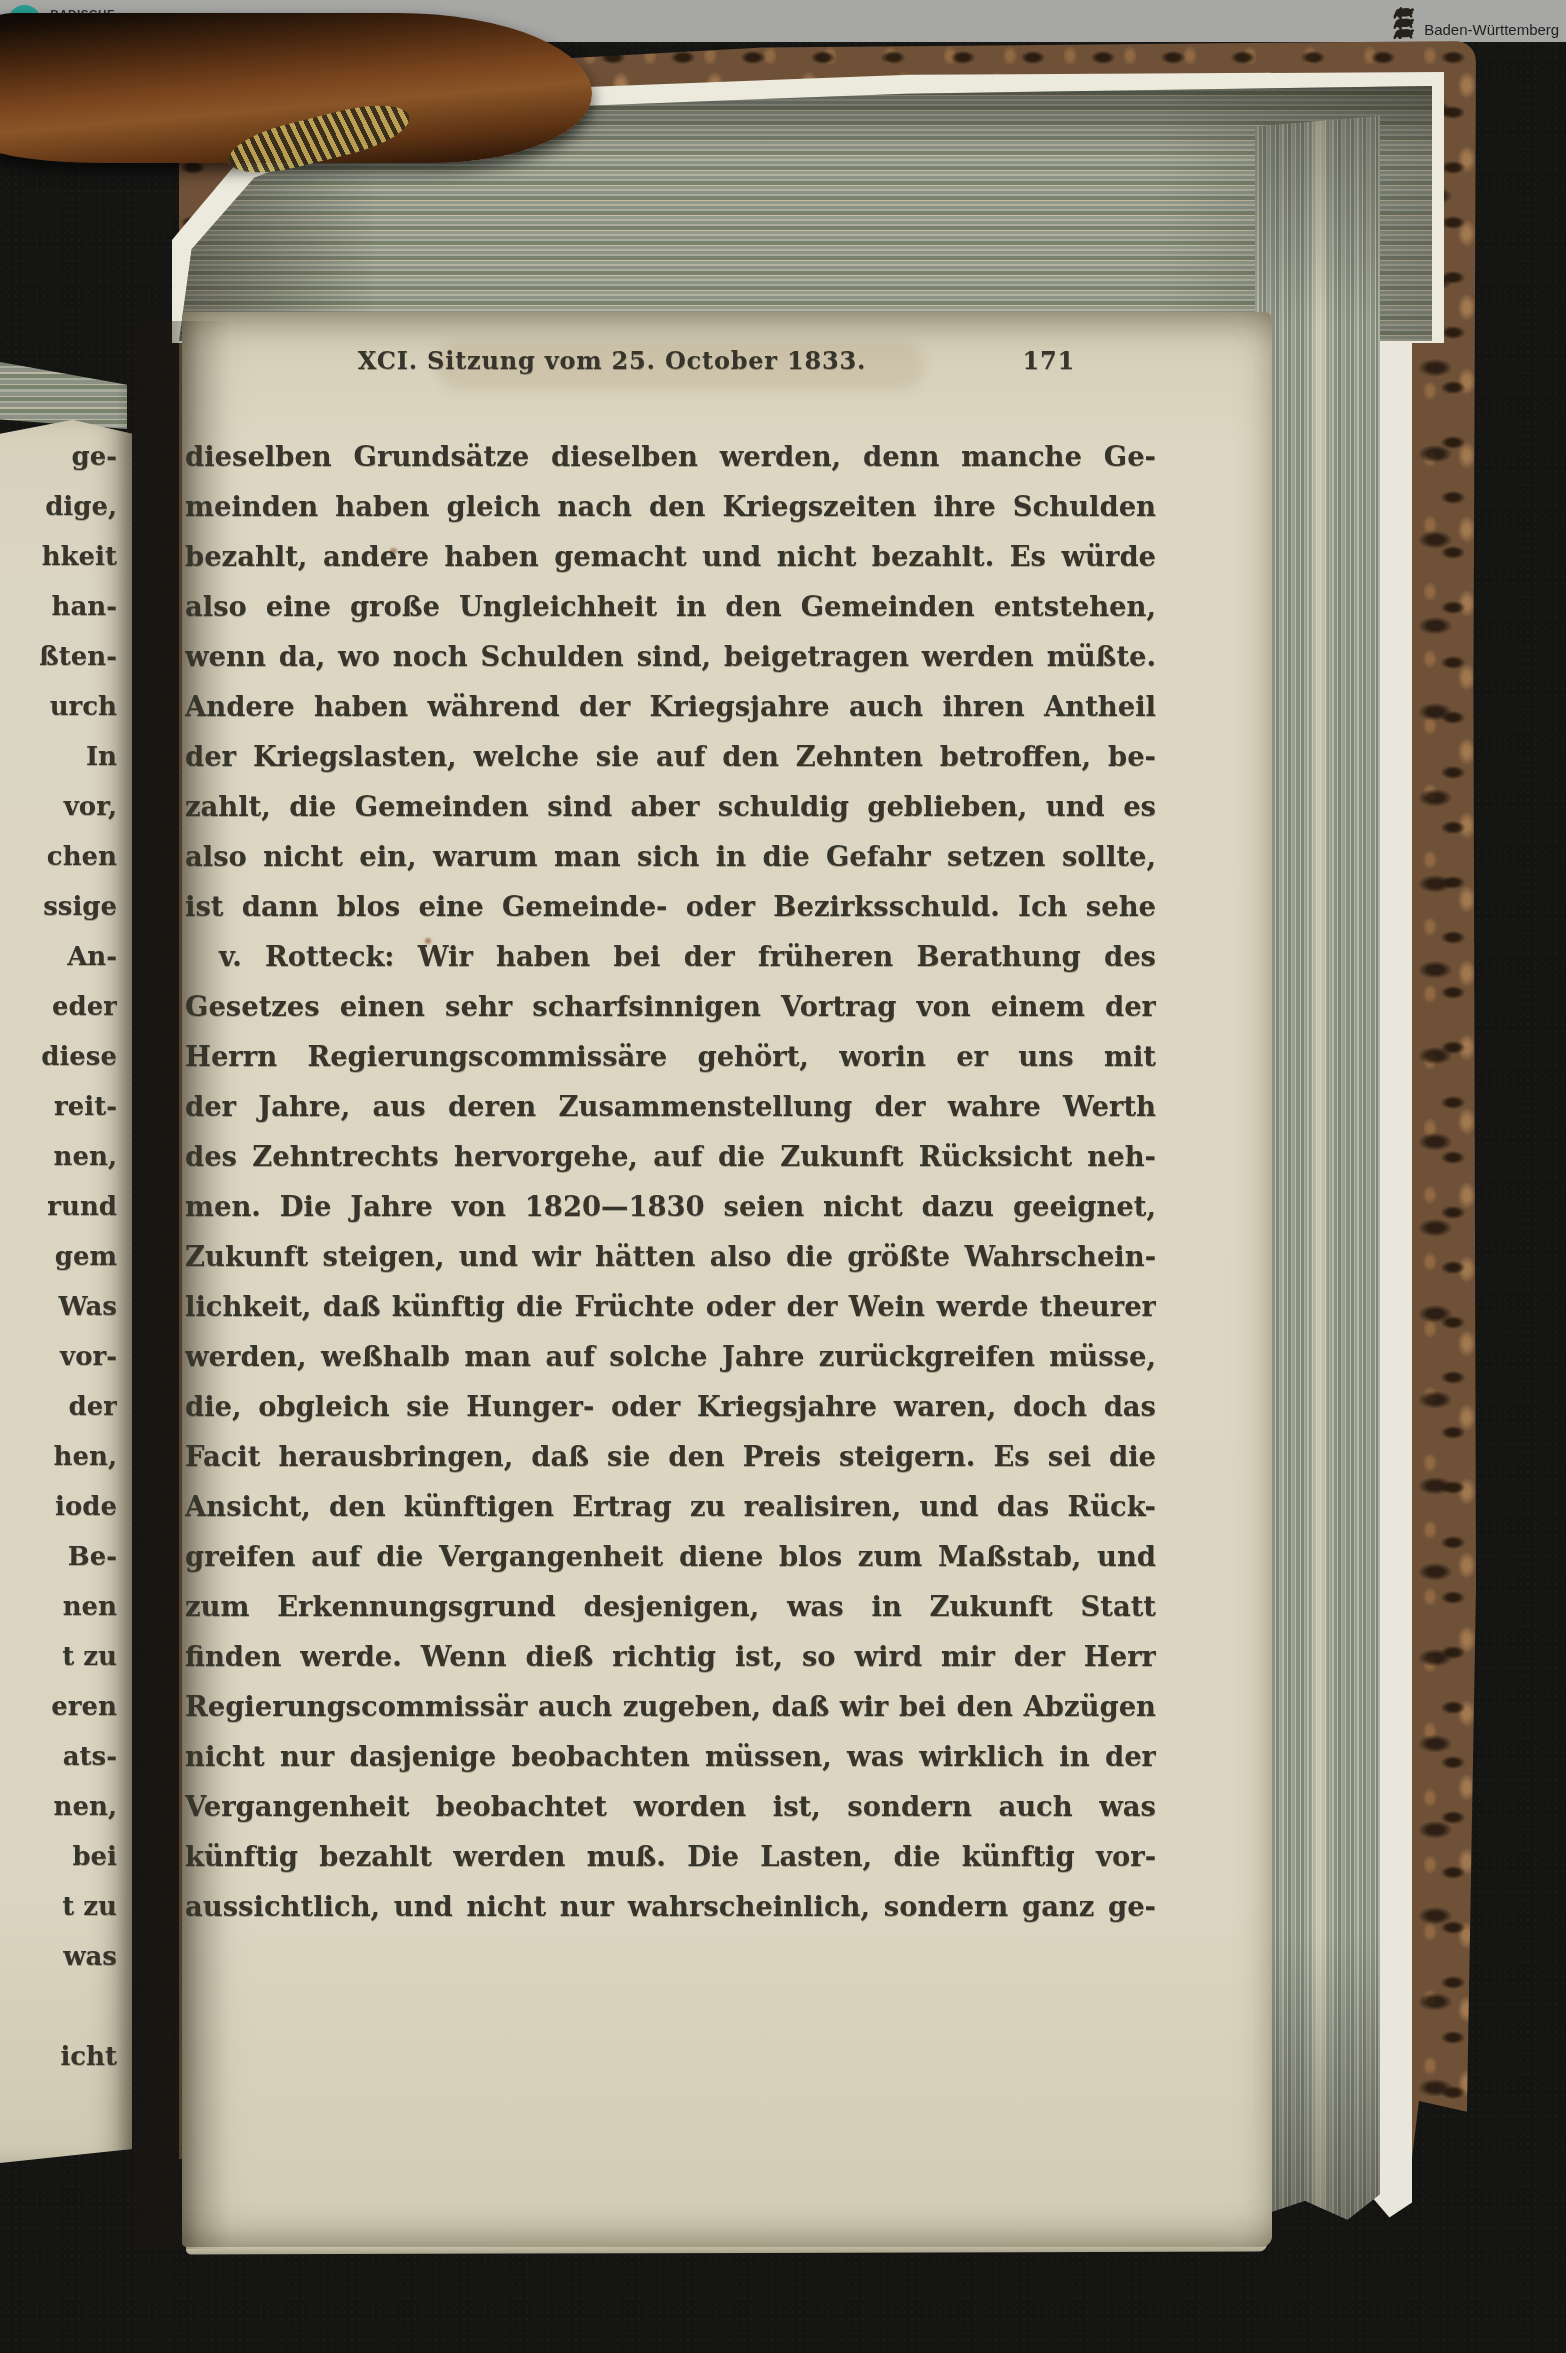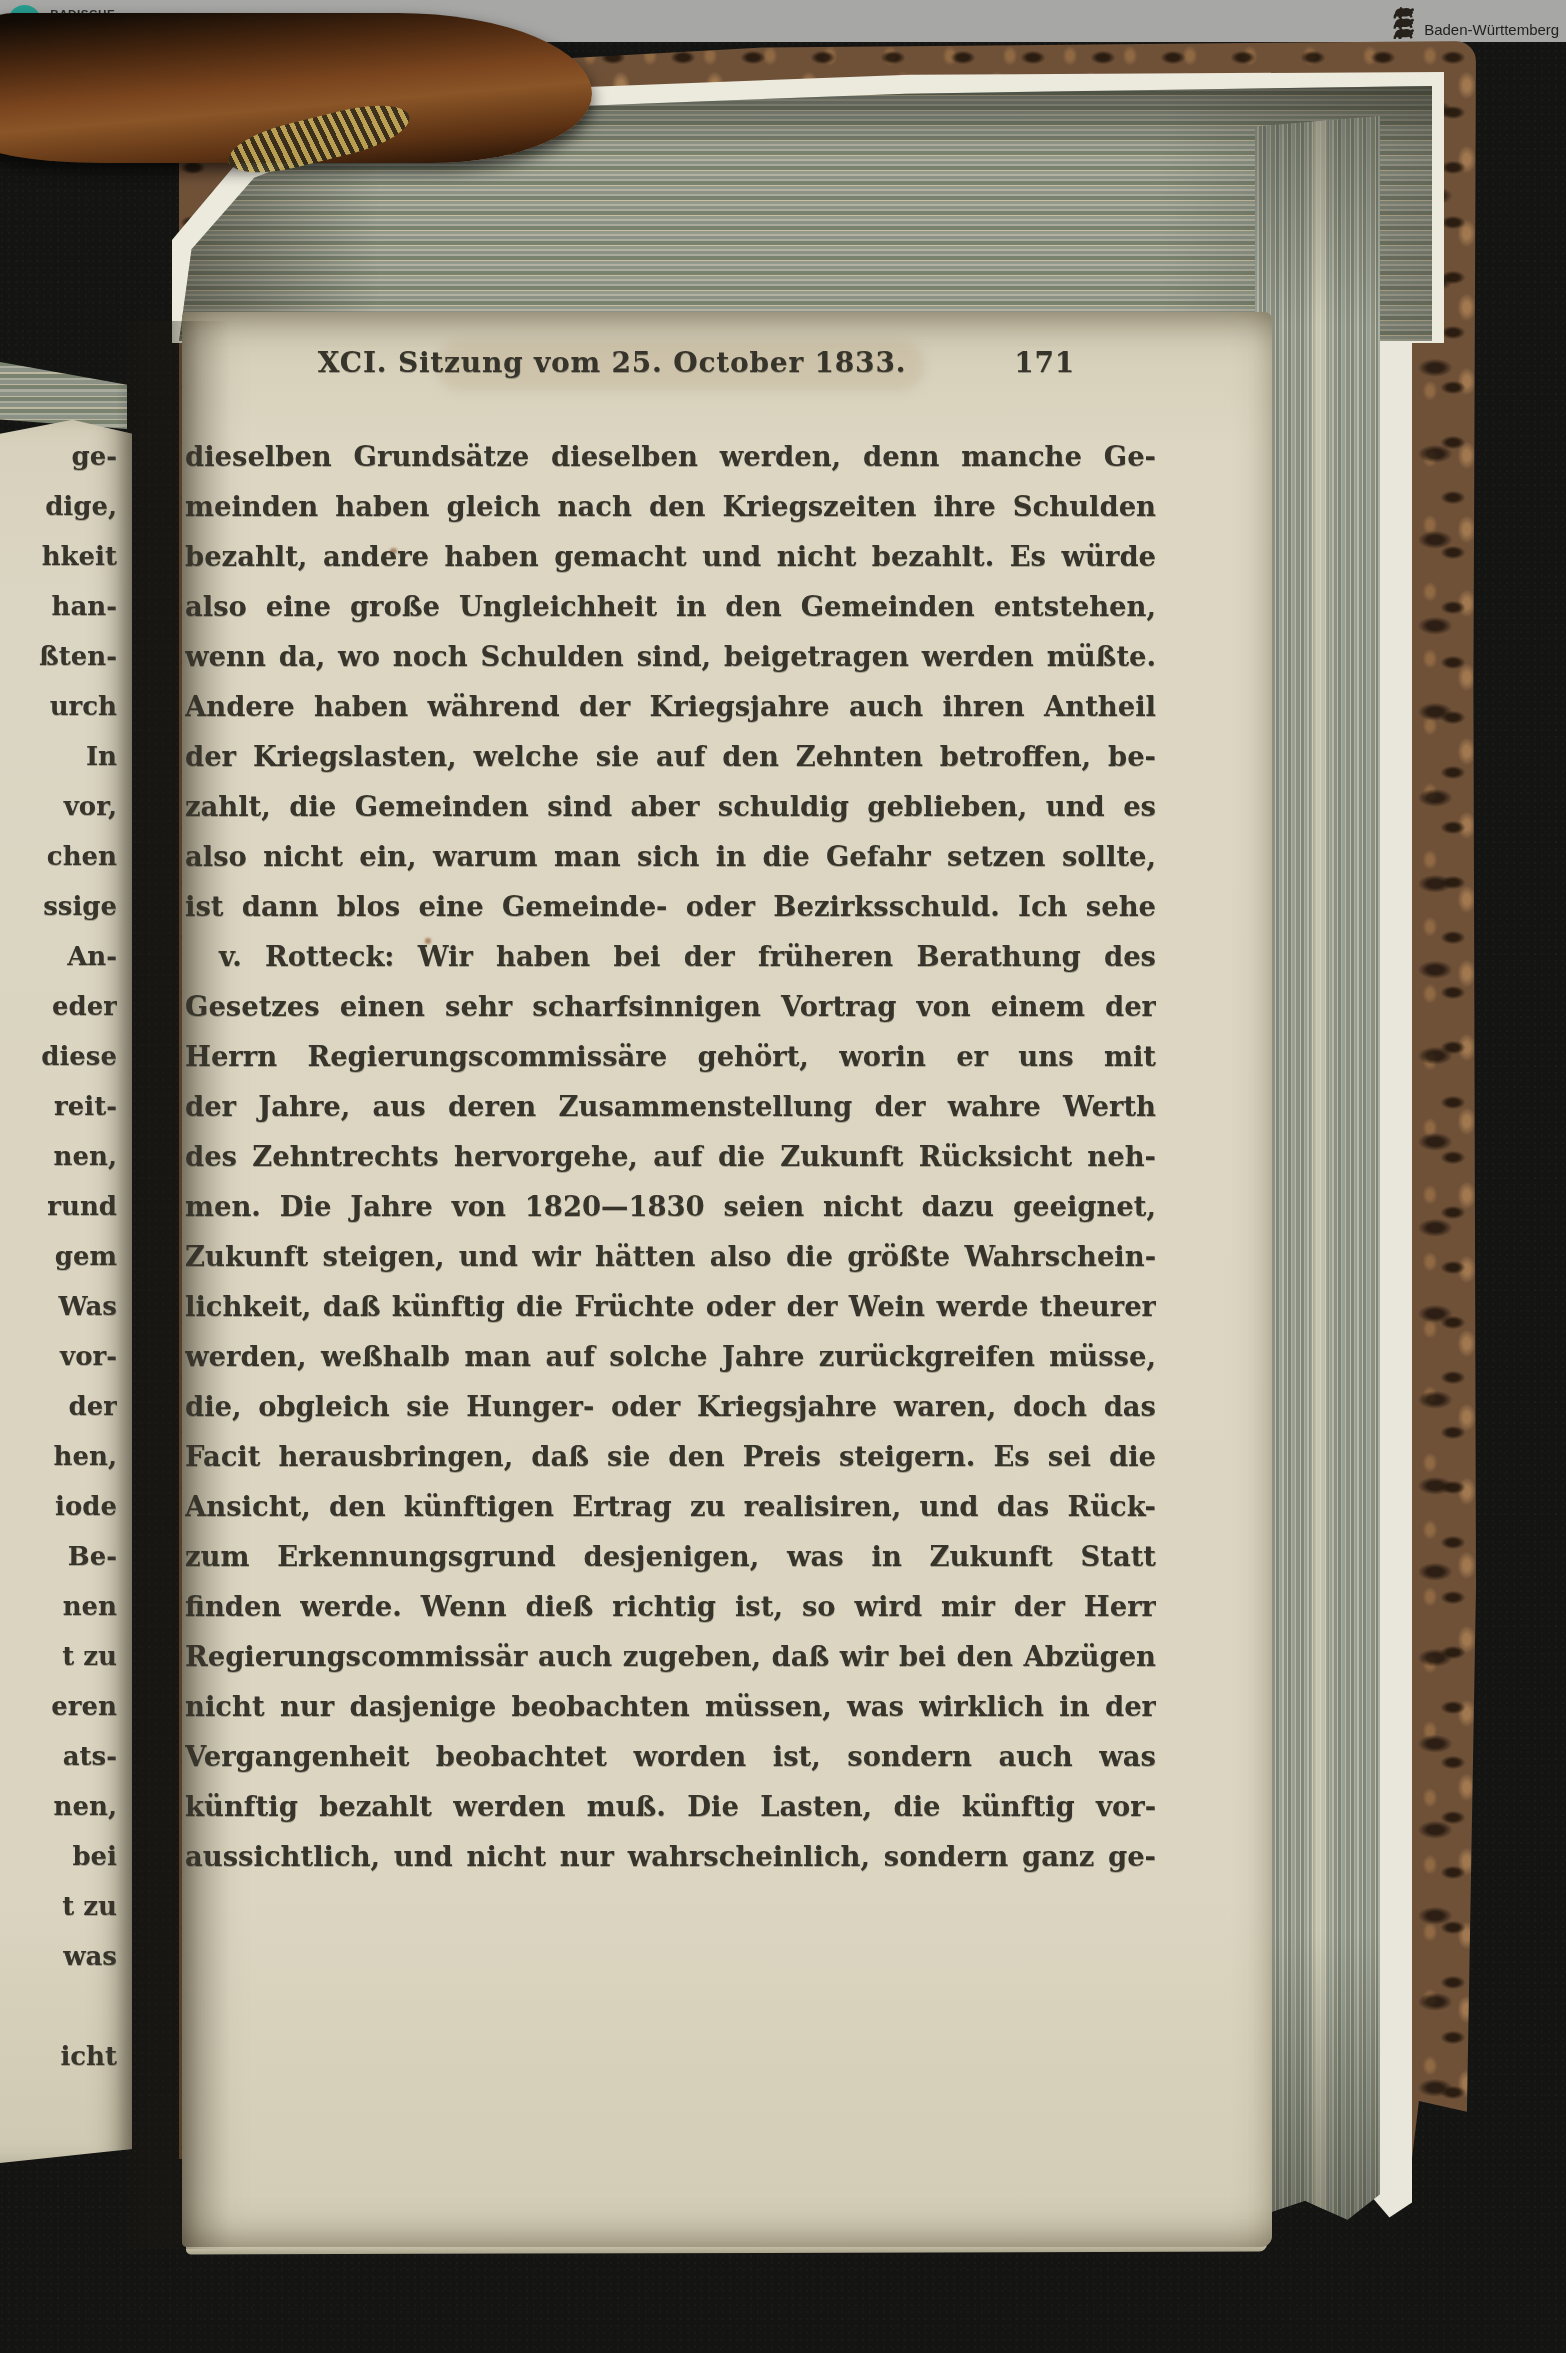--- a/index.html
+++ b/index.html
@@ -119,21 +119,21 @@
   .header-ghost{
     left:436px;top:342px;width:489px;height:49px;z-index:7;pointer-events:none;
     background:rgba(142,100,48,.12);filter:blur(5.5px);border-radius:25px;
   }
   .stain1{left:390px;top:548px;width:7px;height:5.5px;background:rgba(120,60,20,.5);border-radius:50%;z-index:7;filter:blur(0.8px);}
   .stain2{left:425px;top:938px;width:6.3px;height:6.3px;background:rgba(130,60,15,.55);border-radius:50%;z-index:7;filter:blur(0.8px);}
 
   
   .page-content{left:185px;top:312px;width:971px;height:1935px;z-index:8;color:#36342b;}
   .page-header{position:absolute;top:34px;left:0;width:100%;height:44px;
-    font-size:28px;font-weight:bold;letter-spacing:0.8px;
+    font-size:24px;font-weight:bold;letter-spacing:0.8px;
     text-shadow:0.3px 0.5px 0 rgba(45,40,28,.35);}
   .page-header .title{position:absolute;left:0;right:117px;text-align:center;}
   .page-header .pagenum{position:absolute;right:81px;top:0;}
   .page-body{position:absolute;top:119px;left:0;width:100%;
     font-size:27.4px;font-weight:bold;line-height:50px;
     text-shadow:0.3px 0.5px 0 rgba(45,40,28,.3);}
   .line{height:50px;text-align:justify;text-align-last:justify;white-space:normal;overflow:hidden;}
   .line.no-justify{text-align-last:left;}
   .line.indent{text-indent:34px;}
 
@@ -239,20 +239,21 @@
           <div class="line">Herrn Regierungscommissäre gehört, worin er uns mit</div>
           <div class="line">der Jahre, aus deren Zusammenstellung der wahre Werth</div>
           <div class="line">des Zehntrechts hervorgehe, auf die Zukunft Rücksicht neh-</div>
           <div class="line">men. Die Jahre von 1820—1830 seien nicht dazu geeignet,</div>
           <div class="line">Zukunft steigen, und wir hätten also die größte Wahrschein-</div>
           <div class="line">lichkeit, daß künftig die Früchte oder der Wein werde theurer</div>
           <div class="line">werden, weßhalb man auf solche Jahre zurückgreifen müsse,</div>
           <div class="line">die, obgleich sie Hunger- oder Kriegsjahre waren, doch das</div>
           <div class="line">Facit herausbringen, daß sie den Preis steigern. Es sei die</div>
           <div class="line">Ansicht, den künftigen Ertrag zu realisiren, und das Rück-</div>
+          <div class="line">greifen auf die Vergangenheit diene blos zum Maßstab, und</div>
           <div class="line">zum Erkennungsgrund desjenigen, was in Zukunft Statt</div>
           <div class="line">finden werde. Wenn dieß richtig ist, so wird mir der Herr</div>
           <div class="line">Regierungscommissär auch zugeben, daß wir bei den Abzügen</div>
           <div class="line">nicht nur dasjenige beobachten müssen, was wirklich in der</div>
           <div class="line">Vergangenheit beobachtet worden ist, sondern auch was</div>
           <div class="line">künftig bezahlt werden muß. Die Lasten, die künftig vor-</div>
           <div class="line">aussichtlich, und nicht nur wahrscheinlich, sondern ganz ge-</div>
         </div>
       </div>
   </div>

